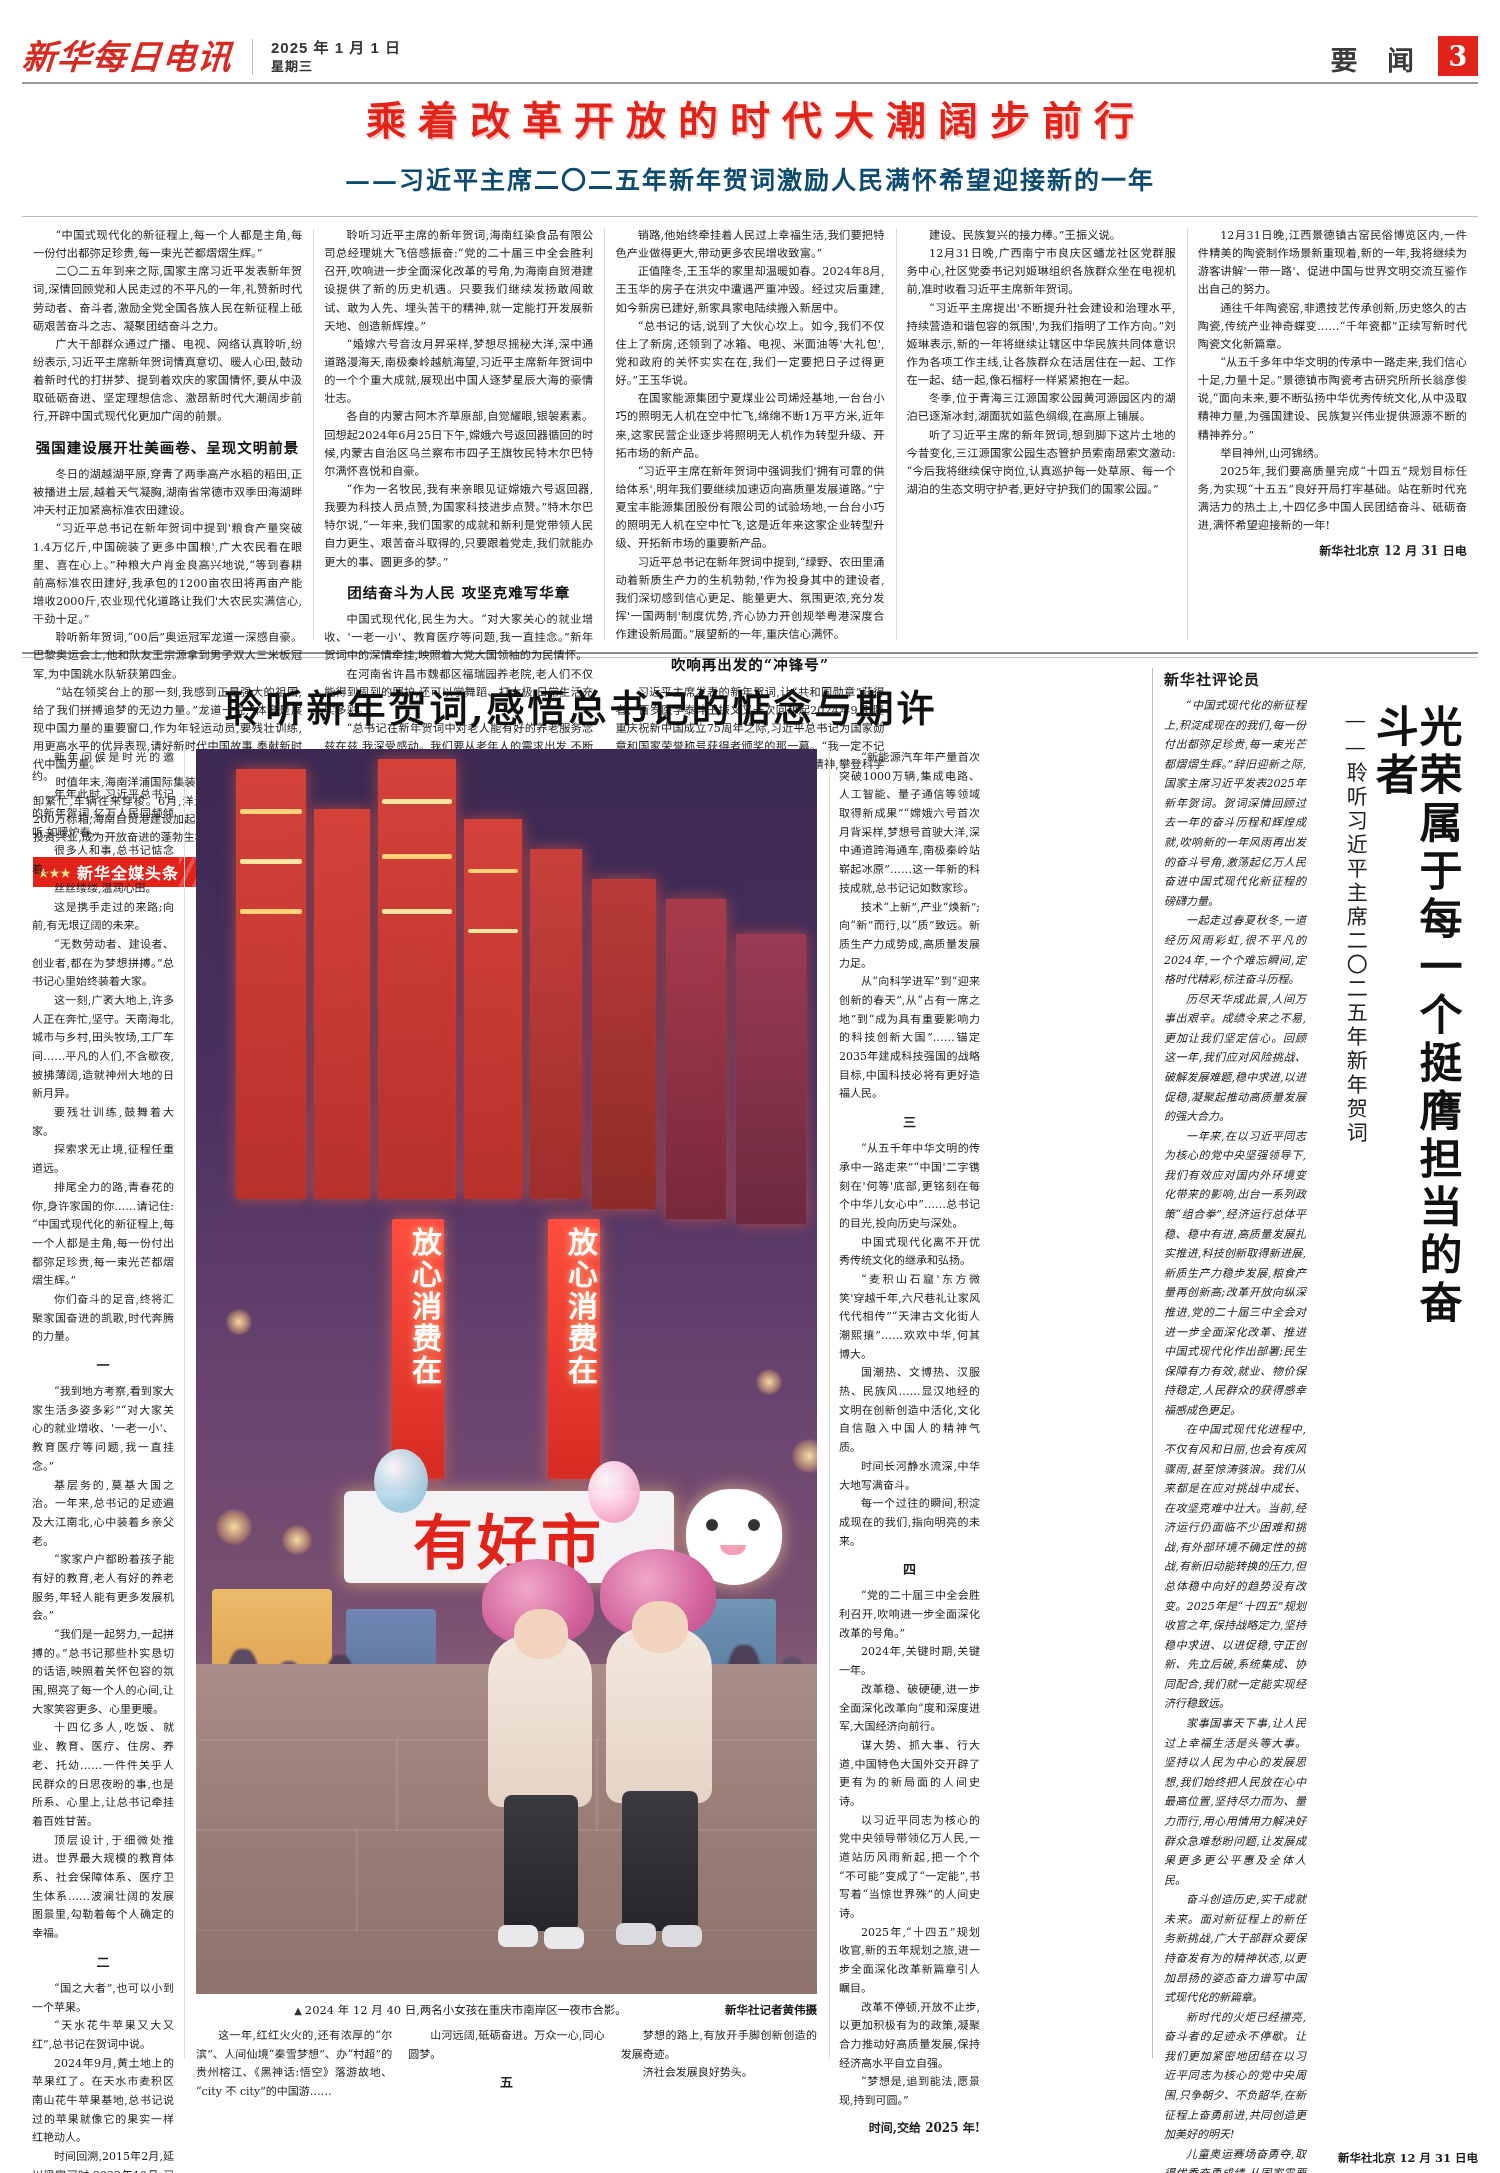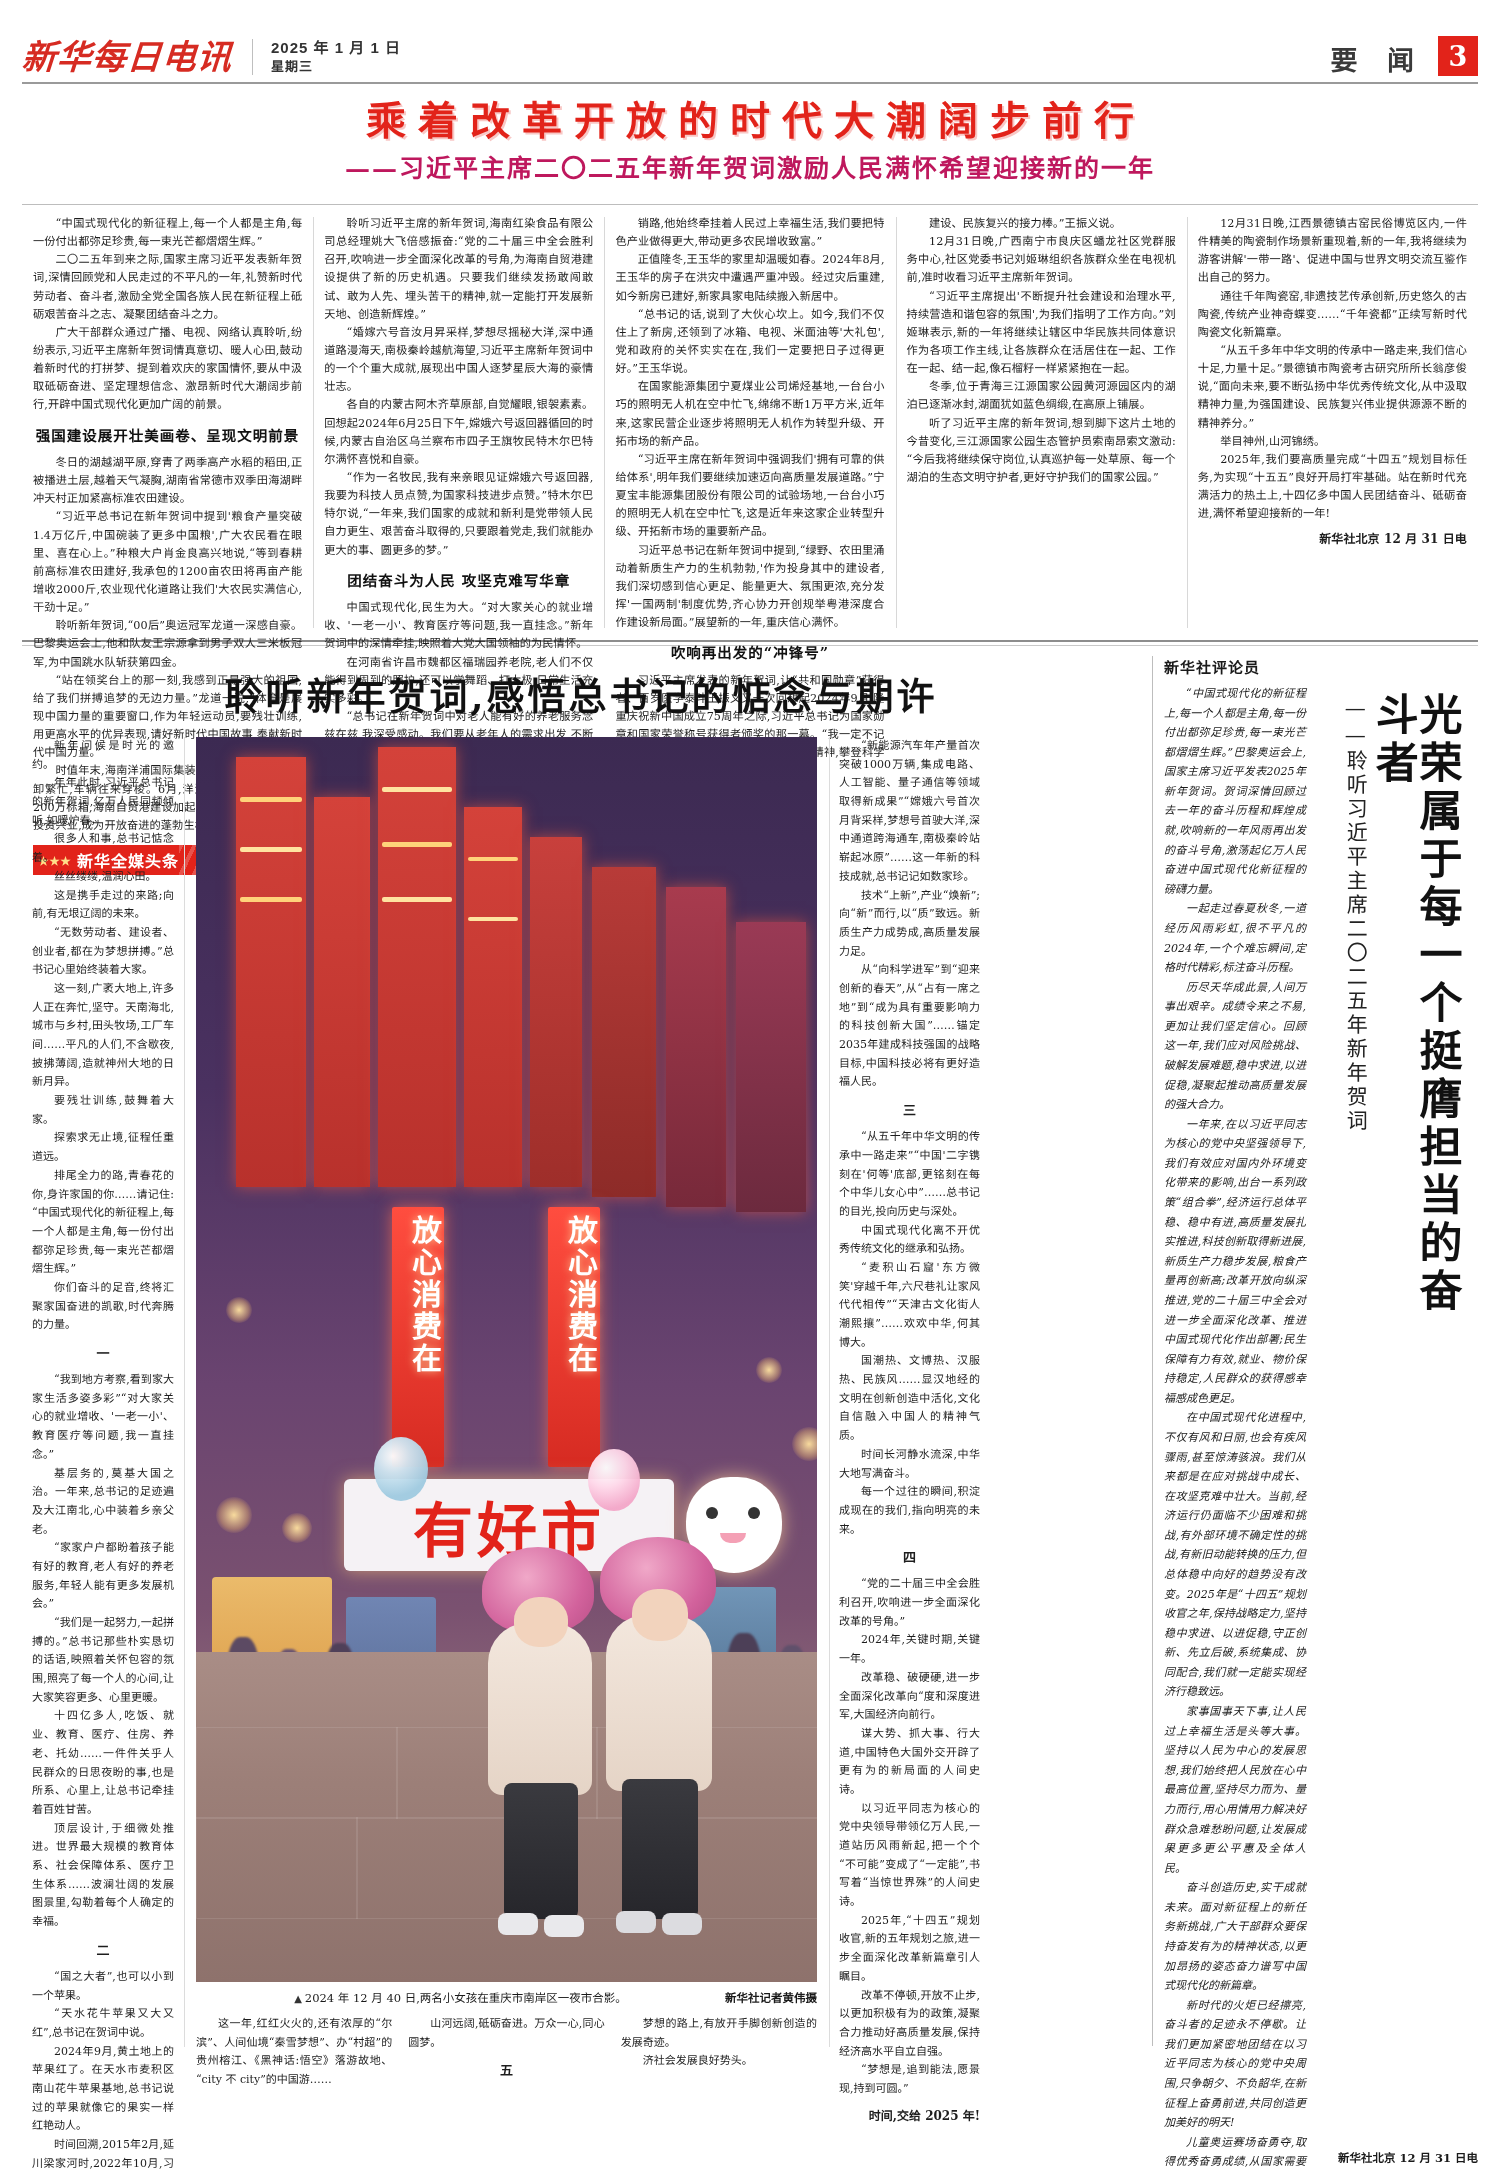--- a/index.html
+++ b/index.html
@@ -105,23 +105,23 @@
     letter-spacing: 12px;
     line-height: 1.05;
     text-indent: 12px;
     text-shadow: 2px 2px 0 rgba(226,35,26,0.25);
     white-space: nowrap;
   }
   .headline-sub {
     font-family: "DejaVu Serif", serif;
     font-weight: 700;
     font-size: 25px;
-    color: #be185d;
+    color: #0c4a6e;
     letter-spacing: 2px;
-    margin-top: 6px;
+    margin-top: 18px;
     white-space: nowrap;
   }
   .rule-under-head {
     height: 1px;
     background: #bdbdbd;
     margin: 14px 0 10px 0;
   }
 
   
   .top-article {
@@ -689,21 +689,21 @@
           </div>
         </div>
 
       </div>
     </div>
 
     <div class="lower-right">
       <div class="comment-left">
         <div class="commentator-label">新华社评论员</div>
         <div class="comment-text">
-          <p>“中国式现代化的新征程上,每一个人都是主角,每一份付出都弥足珍贵,每一束光芒都熠熠生辉。”巴黎奥运会上,国家主席习近平发表2025年新年贺词。贺词深情回顾过去一年的奋斗历程和辉煌成就,吹响新的一年风雨再出发的奋斗号角,激荡起亿万人民奋进中国式现代化新征程的磅礴力量。</p>
+          <p>“中国式现代化的新征程上,积淀成现在的我们,每一份付出都弥足珍贵,每一束光芒都熠熠生辉。”辞旧迎新之际,国家主席习近平发表2025年新年贺词。贺词深情回顾过去一年的奋斗历程和辉煌成就,吹响新的一年风雨再出发的奋斗号角,激荡起亿万人民奋进中国式现代化新征程的磅礴力量。</p>
           <p>一起走过春夏秋冬,一道经历风雨彩虹,很不平凡的2024年,一个个难忘瞬间,定格时代精彩,标注奋斗历程。</p>
           <p>历尽天华成此景,人间万事出艰辛。成绩令来之不易,更加让我们坚定信心。回顾这一年,我们应对风险挑战、破解发展难题,稳中求进,以进促稳,凝聚起推动高质量发展的强大合力。</p>
           <p>一年来,在以习近平同志为核心的党中央坚强领导下,我们有效应对国内外环境变化带来的影响,出台一系列政策“组合拳”,经济运行总体平稳、稳中有进,高质量发展扎实推进,科技创新取得新进展,新质生产力稳步发展,粮食产量再创新高;改革开放向纵深推进,党的二十届三中全会对进一步全面深化改革、推进中国式现代化作出部署;民生保障有力有效,就业、物价保持稳定,人民群众的获得感幸福感成色更足。</p>
           <p>在中国式现代化进程中,不仅有风和日丽,也会有疾风骤雨,甚至惊涛骇浪。我们从来都是在应对挑战中成长、在攻坚克难中壮大。当前,经济运行仍面临不少困难和挑战,有外部环境不确定性的挑战,有新旧动能转换的压力,但总体稳中向好的趋势没有改变。2025年是“十四五”规划收官之年,保持战略定力,坚持稳中求进、以进促稳,守正创新、先立后破,系统集成、协同配合,我们就一定能实现经济行稳致远。</p>
           <p>家事国事天下事,让人民过上幸福生活是头等大事。坚持以人民为中心的发展思想,我们始终把人民放在心中最高位置,坚持尽力而为、量力而行,用心用情用力解决好群众急难愁盼问题,让发展成果更多更公平惠及全体人民。</p>
           <p>奋斗创造历史,实干成就未来。面对新征程上的新任务新挑战,广大干部群众要保持奋发有为的精神状态,以更加昂扬的姿态奋力谱写中国式现代化的新篇章。</p>
           <p>新时代的火炬已经擦亮,奋斗者的足迹永不停歇。让我们更加紧密地团结在以习近平同志为核心的党中央周围,只争朝夕、不负韶华,在新征程上奋勇前进,共同创造更加美好的明天!</p>
           <p>儿童奥运赛场奋勇夺,取得优秀奋勇成绩,从国家需要出发,以人民为中心,让我们共同期待。</p>
 
         </div>

